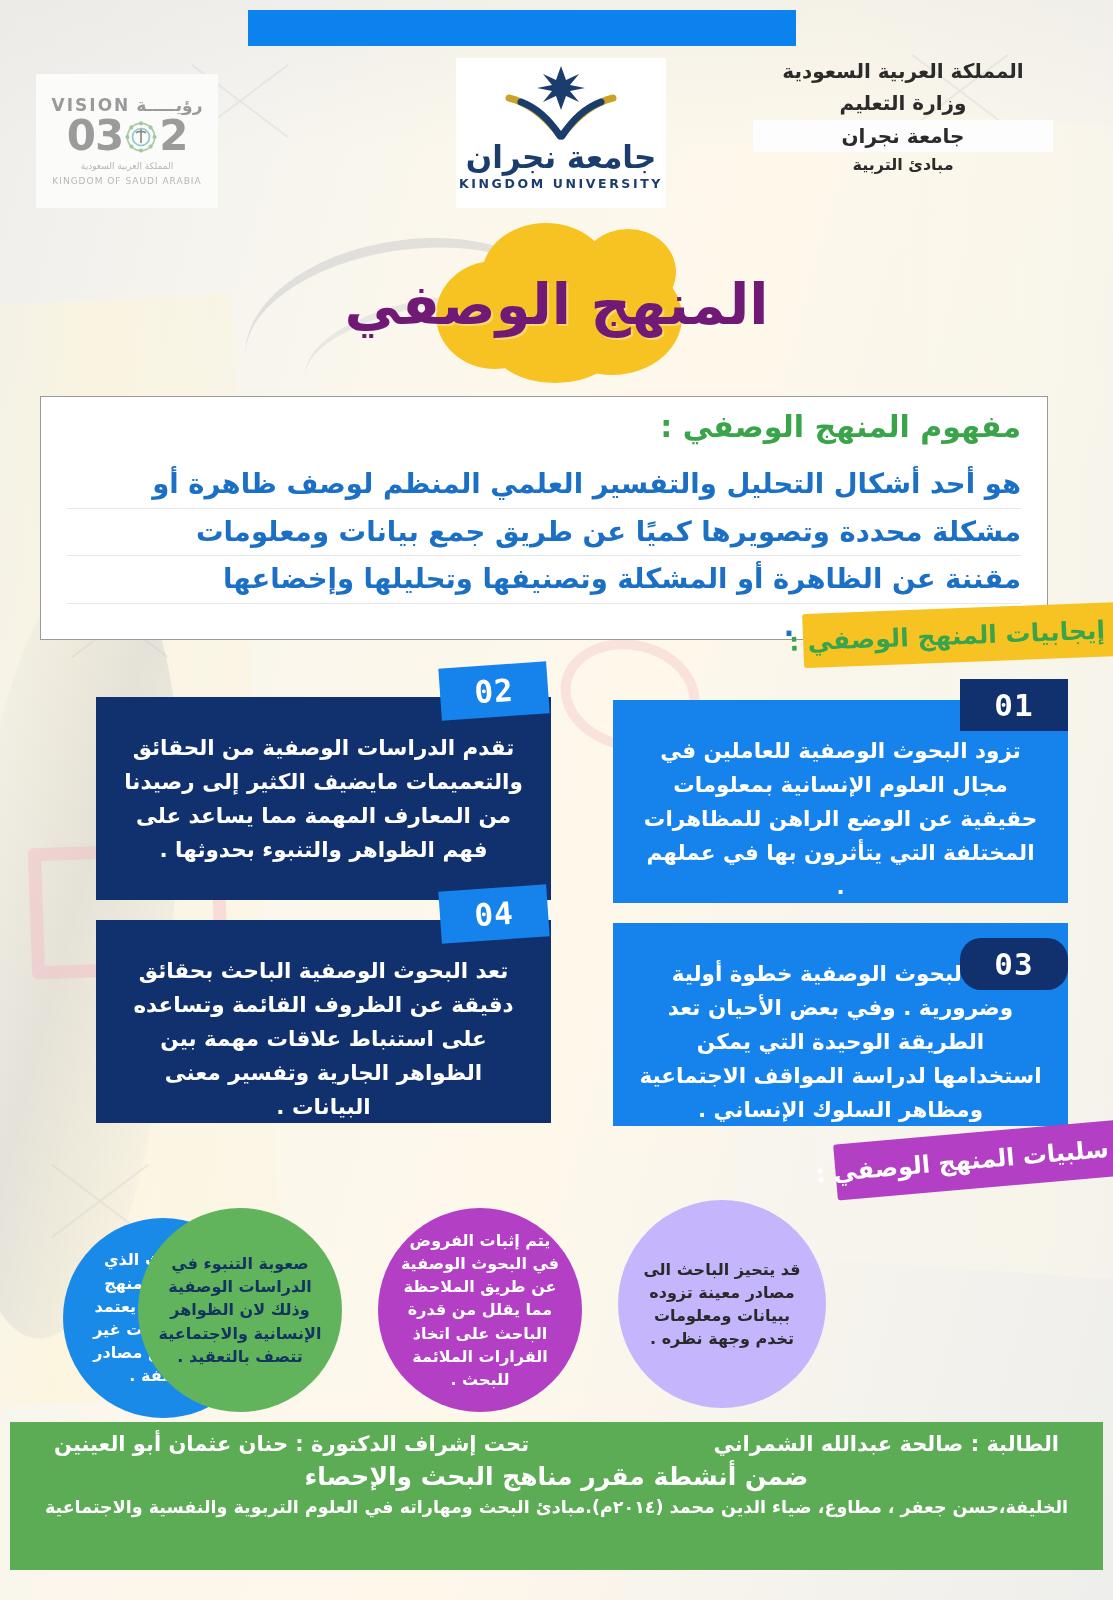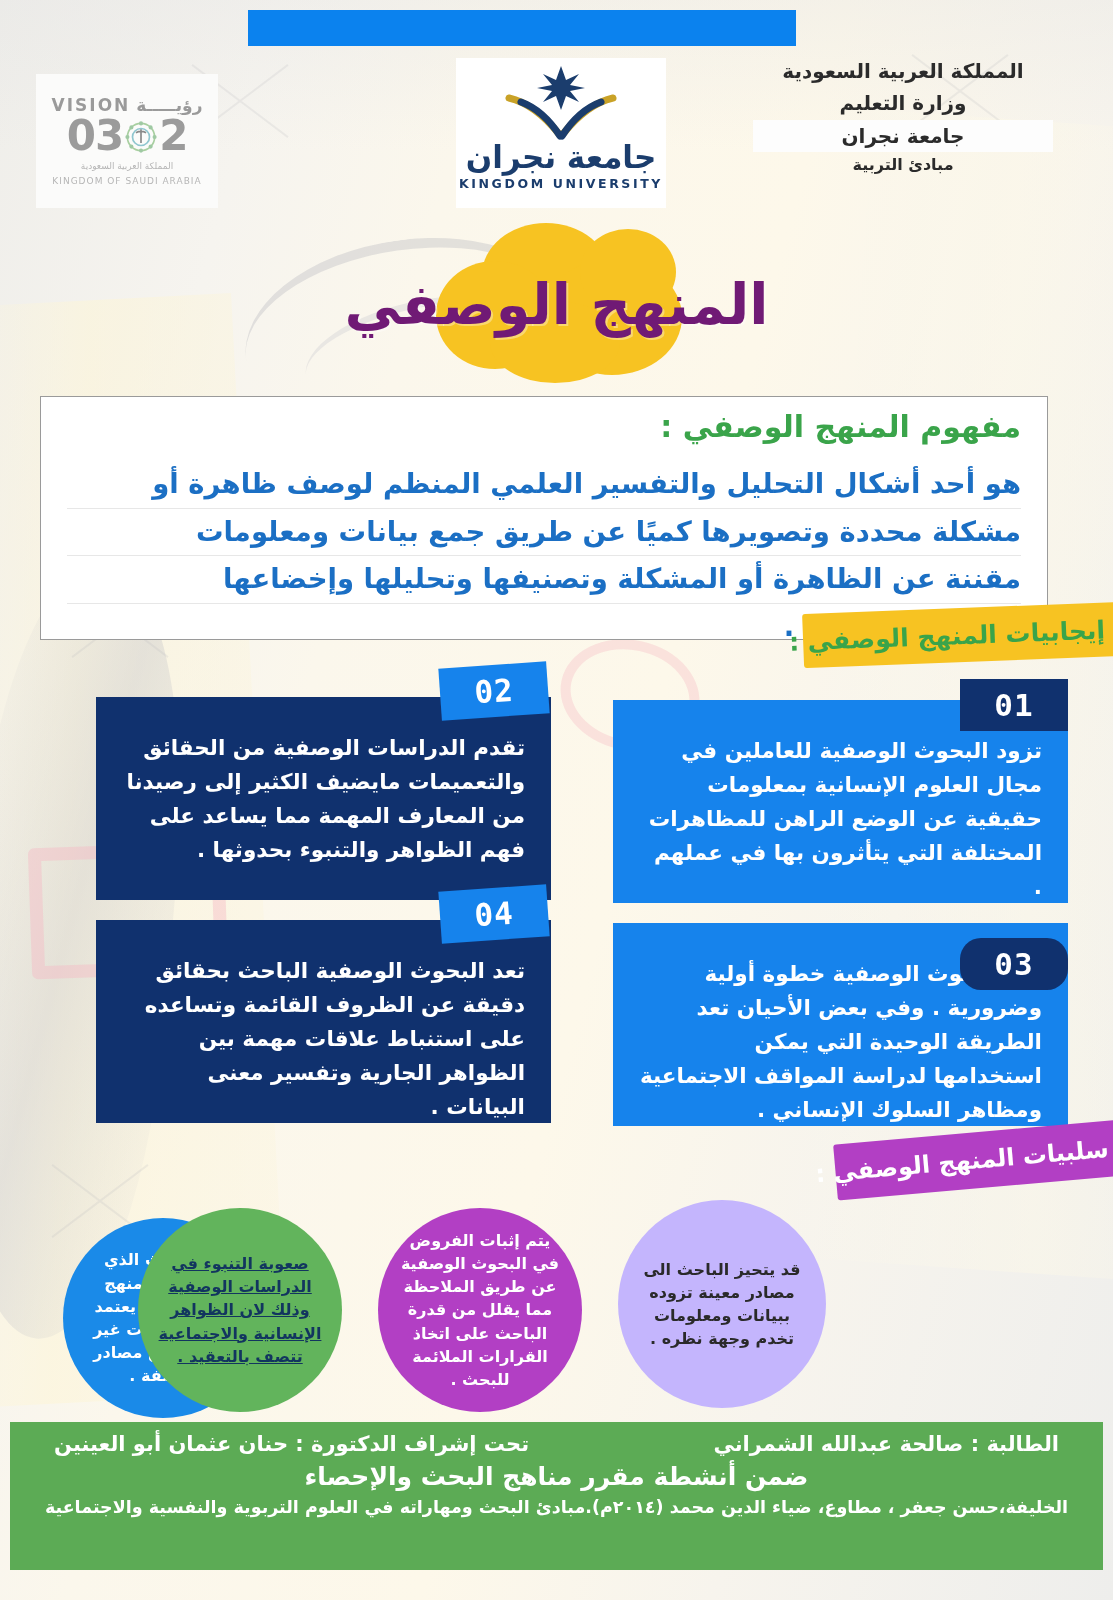--- a/index.html
+++ b/index.html
@@ -278,21 +278,21 @@
   }
 
   
   .card {
     position: absolute;
     box-sizing: border-box;
     padding: 34px 26px 22px 26px;
     font-size: 21.5px;
     font-weight: bold;
     line-height: 1.58;
-    text-align: right;
+    text-align: center;
     color: #ffffff;
     z-index: 5;
   }
   .card-blue { background: #1683ec; }
   .card-navy { background: #10316e; }
 
   .card-01 { right: 45px;  top: 700px; width: 455px; height: 203px; }
   .card-02 { left: 96px;   top: 697px; width: 455px; height: 203px; }
   .card-03 { right: 45px;  top: 923px; width: 455px; height: 203px; }
   .card-04 { left: 96px;   top: 920px; width: 455px; height: 203px; }
@@ -350,21 +350,21 @@
     font-size: 16px;
     font-weight: bold;
     line-height: 1.45;
     padding: 20px;
     box-sizing: border-box;
     z-index: 5;
   }
   .circle-blue   { background: #1a8ae8; color: #ffffff; right: 850px; }
   .circle-yellow { background: #c4b5fd; color: #2a2a2a; }
   .circle-purple { background: #b23fc4; color: #ffffff; }
-  .circle-green  { background: #62b45c; color: #12355f; text-decoration: underline; }
+  .circle-green  { background: #62b45c; color: #12355f; }
 
   .c1 { left: 855px; top: 1218px; width: 200px; height: 200px; }
   .c2 { left: 618px; top: 1200px; width: 208px; height: 208px; }
   .c3 { left: 378px; top: 1208px; width: 204px; height: 204px; }
   .c4 { left: 138px; top: 1208px; width: 204px; height: 204px; }
 
   
   .footer {
     position: absolute;
     left: 10px; right: 10px;

